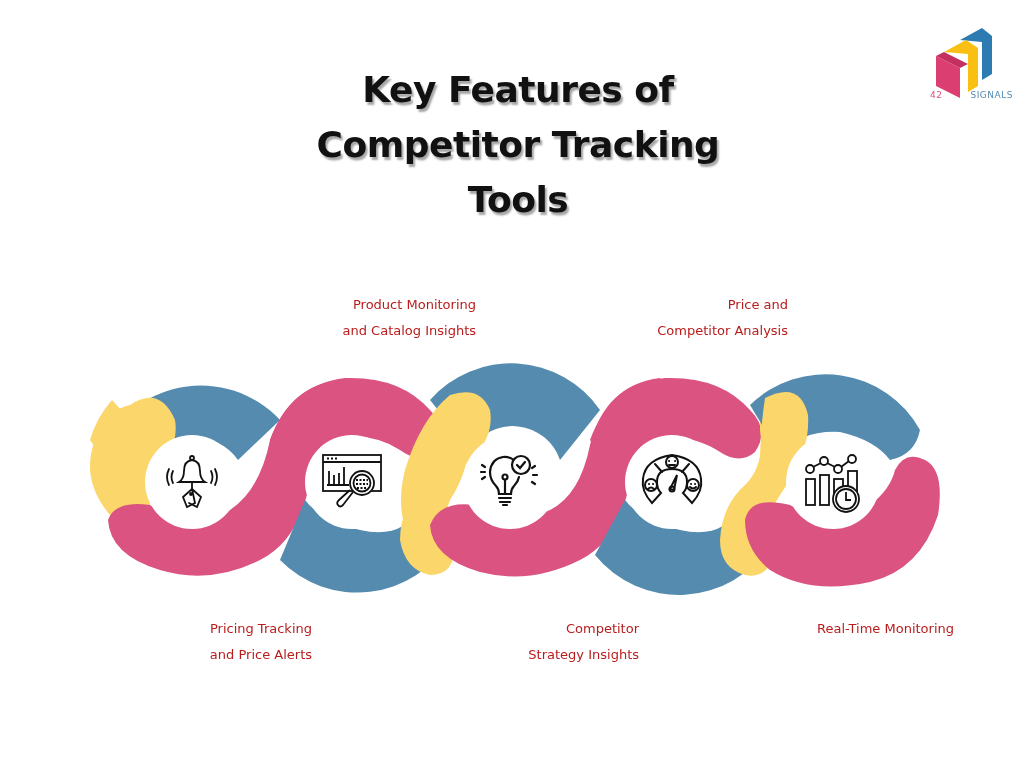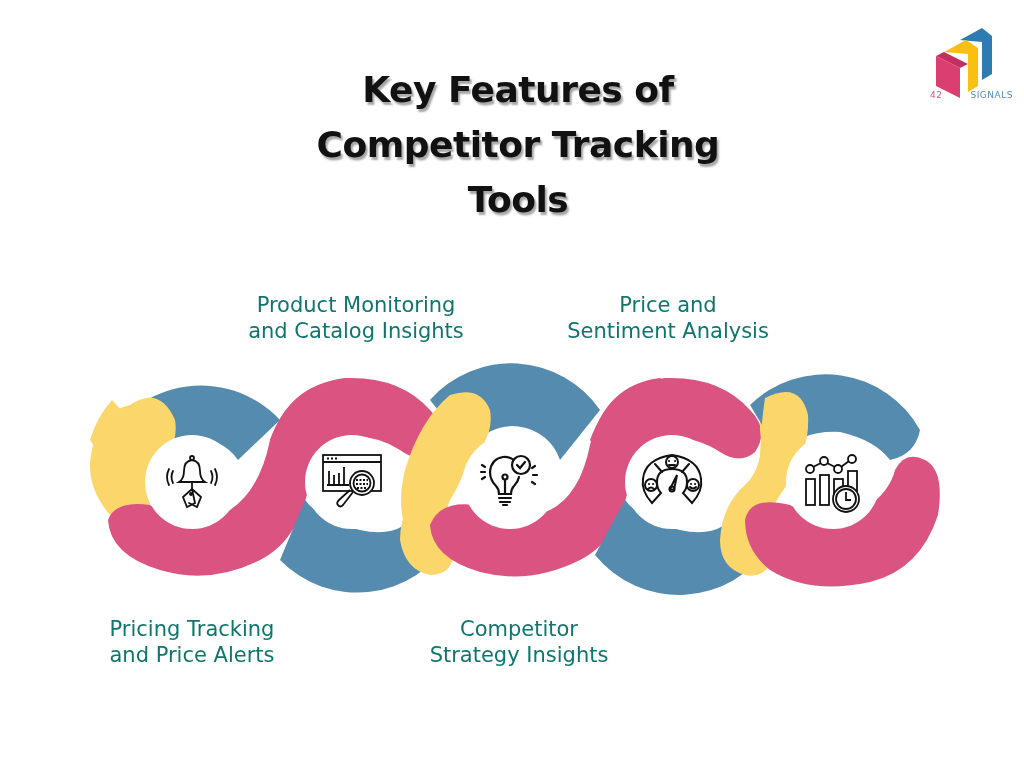--- a/index.html
+++ b/index.html
@@ -3,21 +3,21 @@
 <meta charset="utf-8">
 <style>
   html, body { margin:0; padding:0; }
   body { width:1024px; height:768px; background:#ffffff; position:relative; overflow:hidden; font-family:"Liberation Sans", sans-serif; }
   .title { position:absolute; left:0; top:62px; width:1036px; text-align:center; font-family:"DejaVu Sans", sans-serif; font-weight:bold; font-size:36px; line-height:55px; color:#111; letter-spacing:-0.5px; text-shadow:2px 3px 2px rgba(0,0,0,0.35); }
   .title div { display:block; }
   .logo { position:absolute; left:930px; top:22px; width:70px; height:80px; }
   .logo-text { position:absolute; left:930px; top:90px; width:70px; text-align:center; font-family:"DejaVu Sans", sans-serif; font-size:9px; letter-spacing:0.5px; color:#555; }
   .logo-text .num { color:#db5380; }
   .logo-text .rest { color:#548baf;margin-left:28px; }
-  .label { position:absolute; text-align:center; font-family:"DejaVu Sans", sans-serif; font-size:21px; line-height:26px; color:#0f766e; width:240px; }
+  .label { position:absolute; text-align:right; font-family:"DejaVu Sans", sans-serif; font-size:13px; line-height:26px; color:#b91c1c; width:240px; }
   .label div { display:block; }
   .diagram { position:absolute; left:0; top:0; width:1024px; height:768px; }
   .icon { position:absolute; width:70px; height:70px; }
 </style>
 </head>
 <body>
 
 <div class="title">
   <div>Key Features of</div>
   <div>Competitor Tracking</div>
@@ -133,16 +133,17 @@
 <div class="label" style="left:236px;top:292px">
   <div>Product Monitoring</div>
   <div>and Catalog Insights</div>
 </div>
 <div class="label" style="left:399px;top:616px">
   <div>Competitor</div>
   <div>Strategy Insights</div>
 </div>
 <div class="label" style="left:548px;top:292px">
   <div>Price and</div>
-  <div>Sentiment Analysis</div>
+  <div>Competitor Analysis</div>
 </div>
 <div class="label" style="left:714px;top:616px">
+  <div>Real-Time Monitoring</div>
 </div>
 
 </body></html>

